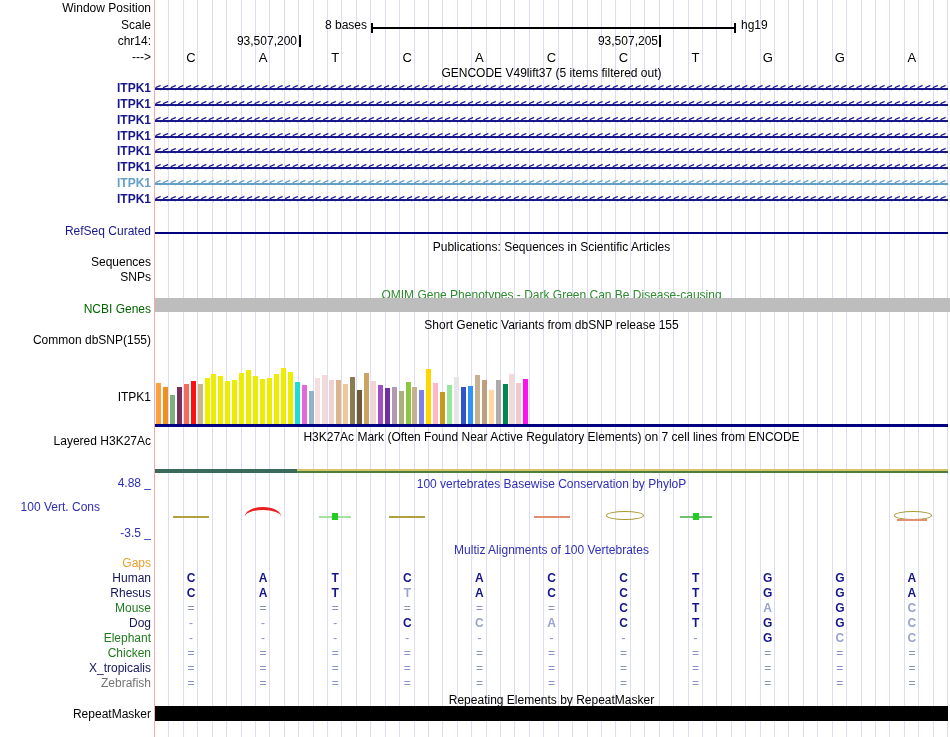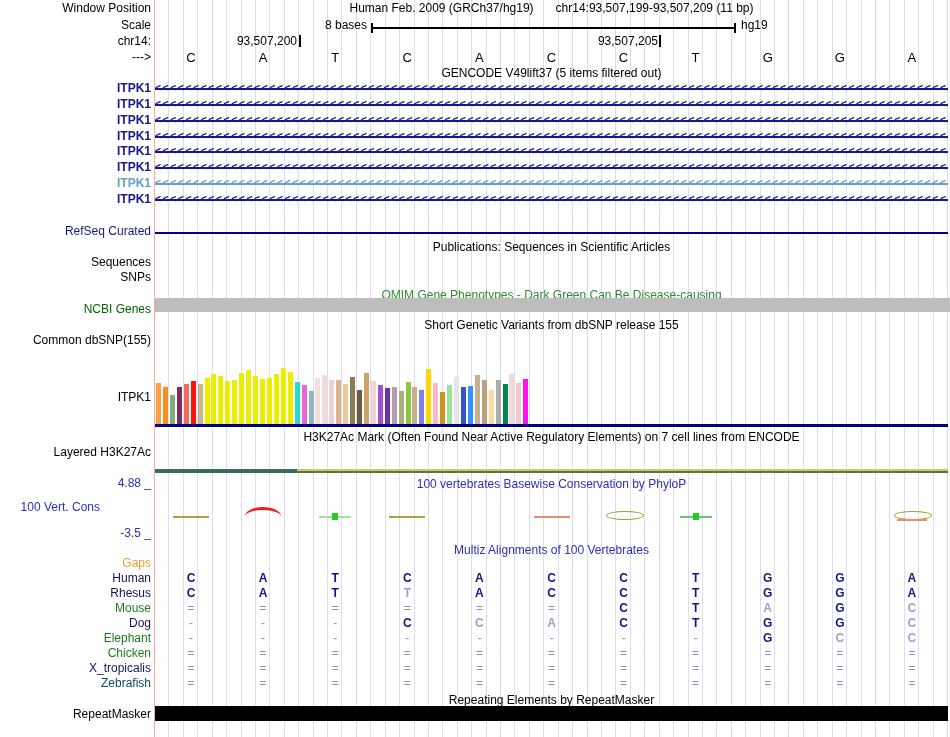--- a/index.html
+++ b/index.html
@@ -22,24 +22,20 @@
   .tick{position:absolute;background:#000;z-index:2;}
 </style>
 </head>
 <body>
 
 <div class="canvas">
   <div class="grid"></div>
   <div class="bar" style="left:154px;top:0;width:1px;height:737px;background:#F6AAAA;"></div>
 
   <div class="lbl" style="top:1px;">Window Position</div>
-  <div class="title hdrline" style="top:1px;">
-    <span>Human Feb. 2009 (GRCh37/hg19)</span>
-    <span>chr14:93,507,199-93,507,209 (11 bp)</span>
-  </div>
 
   <div class="lbl" style="top:18px;">Scale</div>
   <div class="bar" style="left:155px;top:18px;width:212px;text-align:right;">8 bases</div>
   <div class="tick" style="left:372px;top:27px;width:363px;height:1.5px;"></div>
   <div class="tick" style="left:371px;top:23px;width:1.5px;height:10px;"></div>
   <div class="tick" style="left:734px;top:23px;width:1.5px;height:10px;"></div>
   <div class="bar" style="left:741px;top:18px;">hg19</div>
 
   <div class="lbl" style="top:34px;">chr14:</div>
   <div class="bar" style="left:100px;top:34px;width:197px;text-align:right;">93,507,200</div>
@@ -157,21 +153,21 @@
       <div class="gtexbar" style="left:488.6px;top:390px;height:34px;background:#FFD9A0;"></div>
       <div class="gtexbar" style="left:495.6px;top:380px;height:44px;background:#ACACAC;"></div>
       <div class="gtexbar" style="left:502.5px;top:384px;height:40px;background:#00884C;"></div>
       <div class="gtexbar" style="left:509.4px;top:374px;height:50px;background:#F2DADA;"></div>
       <div class="gtexbar" style="left:516.4px;top:383px;height:41px;background:#EECACA;"></div>
       <div class="gtexbar" style="left:523.3px;top:379px;height:45px;background:#FF10EE;"></div>
     </div>
   <div class="bar" style="left:155px;top:424px;width:793px;height:3px;background:#000080;"></div>
 
   <div class="title" style="top:430px;">H3K27Ac Mark (Often Found Near Active Regulatory Elements) on 7 cell lines from ENCODE</div>
-  <div class="lbl" style="top:445px;">Layered H3K27Ac</div>
+  <div class="lbl" style="top:434px;">Layered H3K27Ac</div>
   <div class="bar" style="left:155px;top:469px;width:142px;height:4px;background:#3A6B5A;"></div>
   <div class="bar" style="left:297px;top:469px;width:651px;height:4px;background:linear-gradient(#D4C468 0 2px,#4E7E3E 2px 4px);"></div>
 
   <div class="lbl" style="top:476px;color:#2E2EB8;">4.88 _</div>
   <div class="title" style="top:477px;color:#2E2EB8;">100 vertebrates Basewise Conservation by PhyloP</div>
   <div class="lbl" style="top:500px;width:100px;color:#2E2EB8;">100 Vert. Cons</div>
   <div id="cons-marks">
       <div class="consmark" style="left:173.04545454545456px;top:516px;width:36px;height:2px;background:#B0A040;"></div>
       <div class="consmark" style="left:245.13636363636363px;top:507px;width:36px;height:16px;border-top:3px solid #E82020;border-radius:50%;"></div>
       <div class="consmark" style="left:319.22727272727275px;top:516px;width:32px;height:1.5px;background:#A8E0A0;"></div>
@@ -266,21 +262,21 @@
       <div class="mzcell" style="left:227.1px;top:661px;color:#8890C0;">=</div>
       <div class="mzcell" style="left:299.2px;top:661px;color:#8890C0;">=</div>
       <div class="mzcell" style="left:371.3px;top:661px;color:#8890C0;">=</div>
       <div class="mzcell" style="left:443.4px;top:661px;color:#8890C0;">=</div>
       <div class="mzcell" style="left:515.5px;top:661px;color:#8890C0;">=</div>
       <div class="mzcell" style="left:587.5px;top:661px;color:#8890C0;">=</div>
       <div class="mzcell" style="left:659.6px;top:661px;color:#8890C0;">=</div>
       <div class="mzcell" style="left:731.7px;top:661px;color:#8890C0;">=</div>
       <div class="mzcell" style="left:803.8px;top:661px;color:#8890C0;">=</div>
       <div class="mzcell" style="left:875.9px;top:661px;color:#8890C0;">=</div>
-      <div class="lbl" style="top:676px;color:#0c4a6e;">Zebrafish</div>
+      <div class="lbl" style="top:676px;color:#737373;">Zebrafish</div>
       <div class="mzcell" style="left:155.0px;top:676px;color:#8890C0;">=</div>
       <div class="mzcell" style="left:227.1px;top:676px;color:#8890C0;">=</div>
       <div class="mzcell" style="left:299.2px;top:676px;color:#8890C0;">=</div>
       <div class="mzcell" style="left:371.3px;top:676px;color:#8890C0;">=</div>
       <div class="mzcell" style="left:443.4px;top:676px;color:#8890C0;">=</div>
       <div class="mzcell" style="left:515.5px;top:676px;color:#8890C0;">=</div>
       <div class="mzcell" style="left:587.5px;top:676px;color:#8890C0;">=</div>
       <div class="mzcell" style="left:659.6px;top:676px;color:#8890C0;">=</div>
       <div class="mzcell" style="left:731.7px;top:676px;color:#8890C0;">=</div>
       <div class="mzcell" style="left:803.8px;top:676px;color:#8890C0;">=</div>

